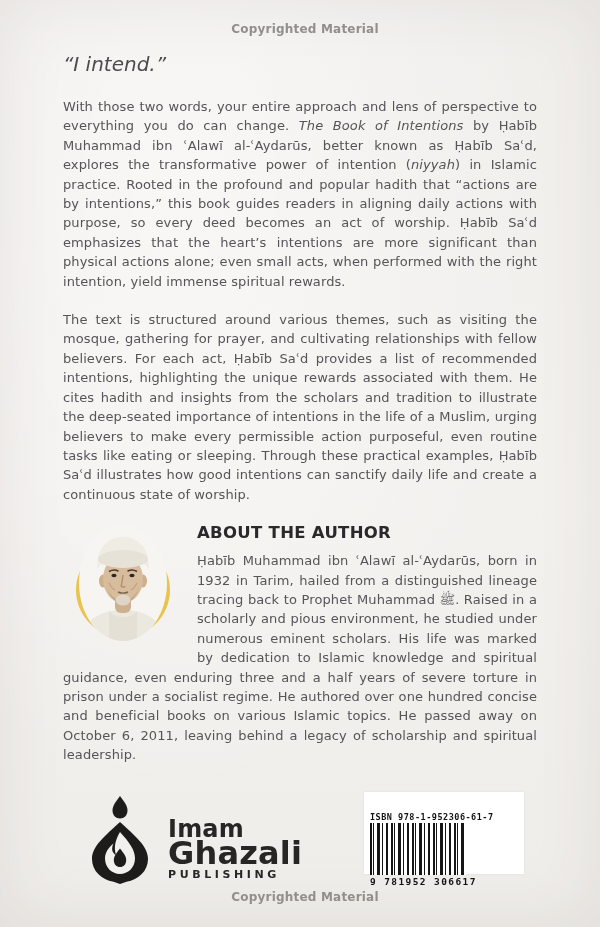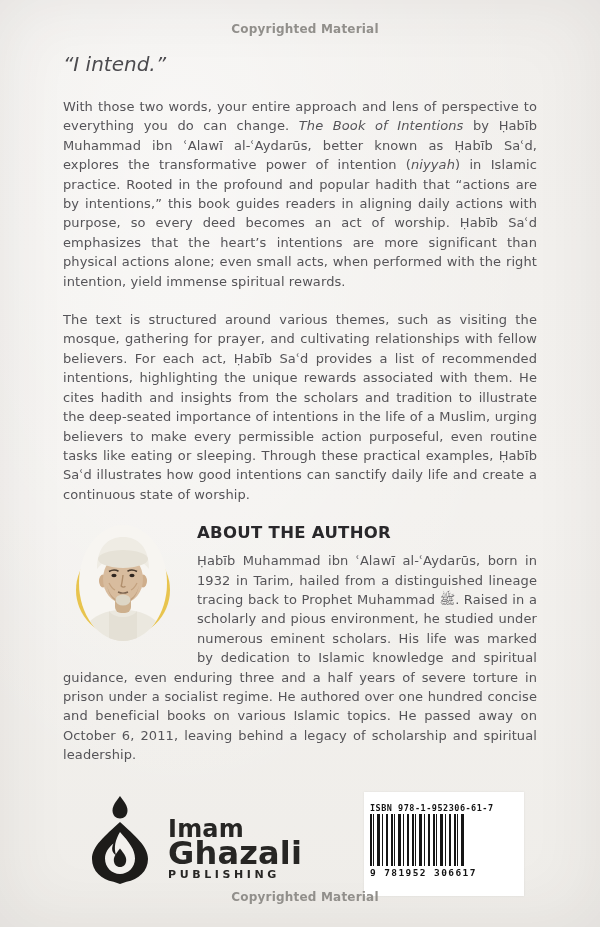--- a/index.html
+++ b/index.html
@@ -46,23 +46,23 @@
   .footer { position:absolute; left:0; top:788px; width:600px; height:100px; }
 
   .publisher { position:absolute; left:86px; top:8px; display:flex; align-items:center; }
   .logo-mark { width:72px; height:88px; }
   .publisher-text { margin-left:10px; margin-top:18px; color:#272624; }
   .publisher-line1 { font-size:24px; font-weight:bold; line-height:23px; letter-spacing:.2px; }
   .publisher-line2 { font-size:32px; font-weight:bold; line-height:24px; letter-spacing:.2px; }
   .publisher-line3 { font-size:11px; font-weight:bold; letter-spacing:3.6px; margin-top:3px; }
 
   .barcode-panel {
-    position:absolute; right:76px; top:4px; width:160px; height:104px;
+    position:absolute; right:76px; top:4px; width:160px; height:82px;
     background:#ffffff; box-shadow:0 0 2px rgba(0,0,0,.08);
-    padding:11px 6px; box-sizing:border-box;
+    padding:20px 6px; box-sizing:border-box;
   }
   .isbn-line {
     font-family:"DejaVu Sans Mono", monospace; font-size:8.5px; font-weight:bold;
     color:#141414; letter-spacing:.5px; white-space:nowrap;
   }
   .bars-row { display:flex; margin-top:1px; }
   .main-col { width:96px; }
   .bars {
     background-image: repeating-linear-gradient(90deg,
       #151515 0 2px, #ffffff 2px 3px, #151515 3px 4px, #ffffff 4px 7px,

